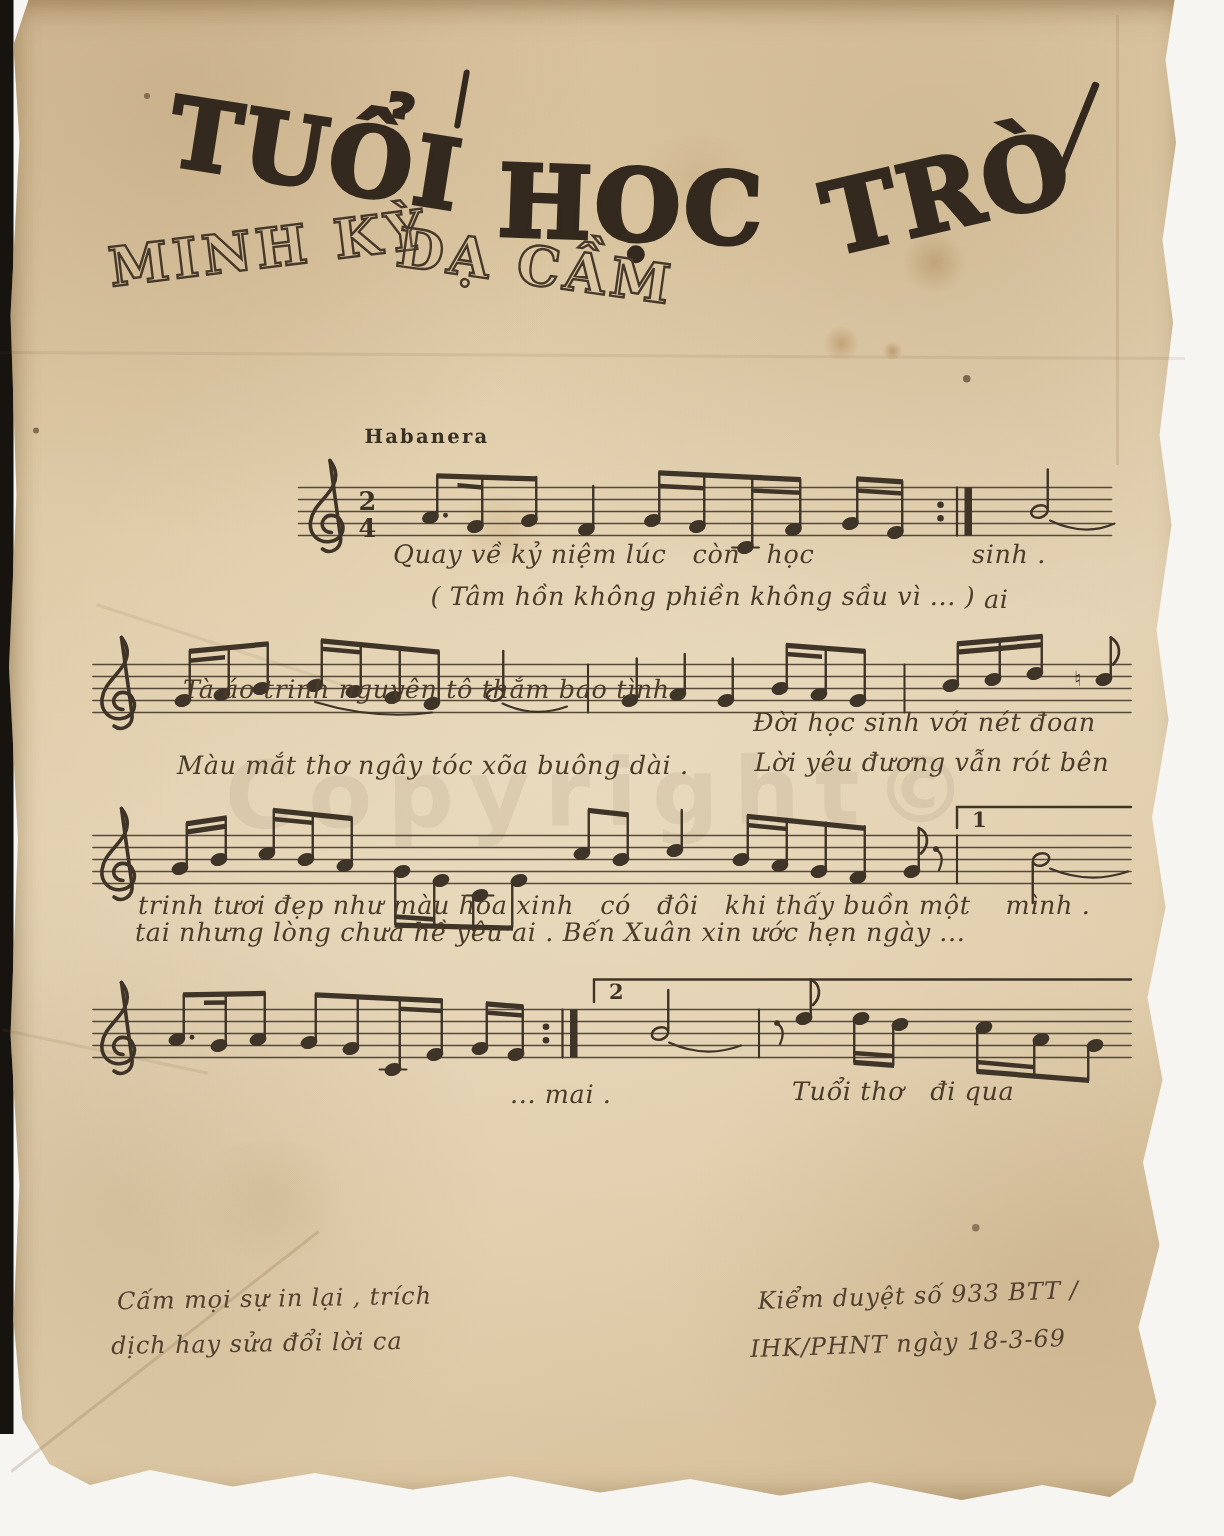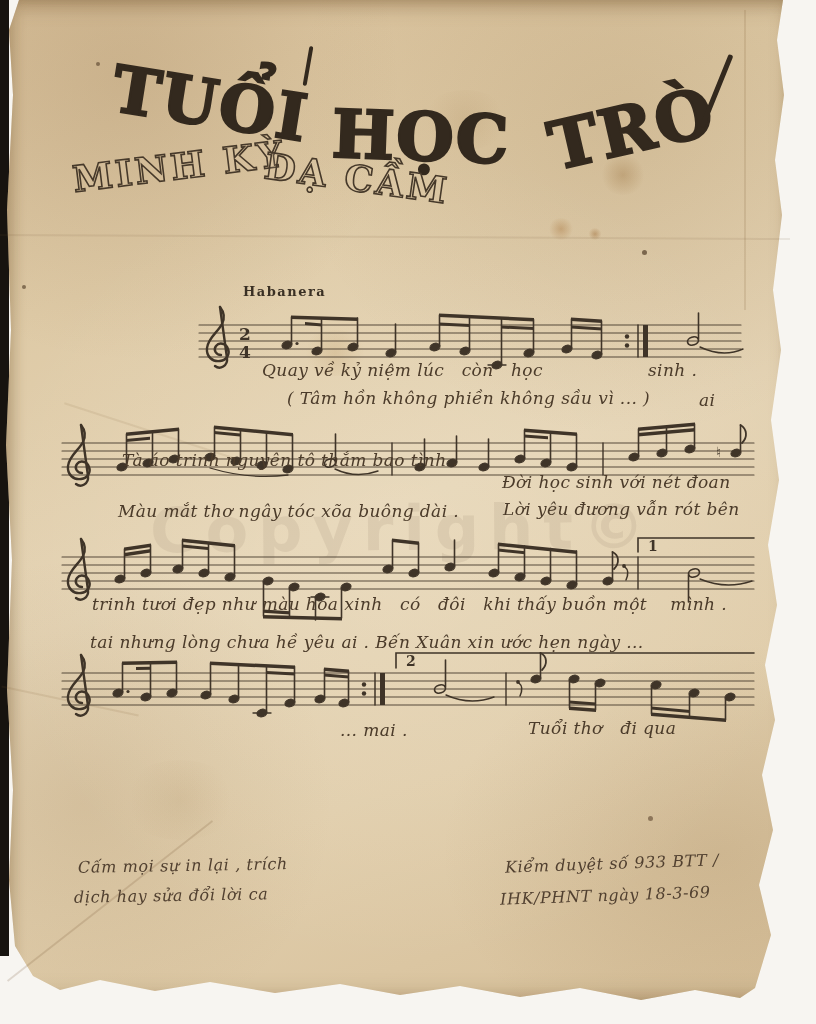--- a/index.html
+++ b/index.html
@@ -309,27 +309,27 @@
       <ellipse cx="672" cy="49" rx="5.2" ry="3.7" transform="rotate(-18 672 49)"></ellipse>
       <path d="M593.5 39 V66 M631.5 47 V70 M667.5 51 V72" fill="none" stroke-width="1.6"></path>
       <path d="M593 64.5 L668 70.5 L668 74 L593 68 Z" stroke="none"></path>
       <path d="M593 58.5 L632 62 L632 65 L593 61.5 Z" stroke="none"></path>
     </g>
   </svg>
 
   <div class="lyr" style="left:262px;top:360px;">Quay về kỷ niệm lúc   còn   học</div>
   <div class="lyr" style="left:648px;top:360px;">sinh .</div>
   <div class="lyr" style="left:248px;top:388px;margin-left:39px;">( Tâm hồn không phiền không sầu vì ... )</div>
-  <div class="lyr" style="left:656px;top:390px;margin-left:43px;">ai</div>
+  <div class="lyr" style="left:656px;top:390px;">ai</div>
   <div class="lyr" style="left:122px;top:450px;">Tà áo trinh nguyên tô thắm bao tình .</div>
   <div class="lyr" style="left:502px;top:472px;">Đời học sinh với nét đoan</div>
   <div class="lyr" style="left:118px;top:501px;">Màu mắt thơ ngây tóc xõa buông dài .</div>
   <div class="lyr" style="left:503px;top:499px;">Lời yêu đương vẫn rót bên</div>
   <div class="lyr" style="left:92px;top:594px;">trinh tươi đẹp như màu hoa xinh   có   đôi   khi thấy buồn một    mình .</div>
-  <div class="lyr" style="left:90px;top:632px;text-align:right;">tai nhưng lòng chưa hề yêu ai . Bến Xuân xin ước hẹn ngày ...</div>
+  <div class="lyr" style="left:90px;top:612px;text-align:right;">tai nhưng lòng chưa hề yêu ai . Bến Xuân xin ước hẹn ngày ...</div>
   <div class="lyr" style="left:340px;top:720px;">... mai .</div>
   <div class="lyr" style="left:528px;top:718px;">Tuổi thơ   đi qua</div>
 
   <div class="foot" style="left:78px;top:856px;transform:rotate(-1deg);">Cấm mọi sự in lại , trích</div>
   <div class="foot" style="left:74px;top:886px;transform:rotate(-1deg);">dịch hay sửa đổi lời ca</div>
   <div class="foot" style="left:505px;top:854px;transform:rotate(-2deg);">Kiểm duyệt số 933 BTT /</div>
   <div class="foot" style="left:500px;top:886px;transform:rotate(-2deg);">IHK/PHNT ngày 18-3-69</div>
 
 </div>
 

